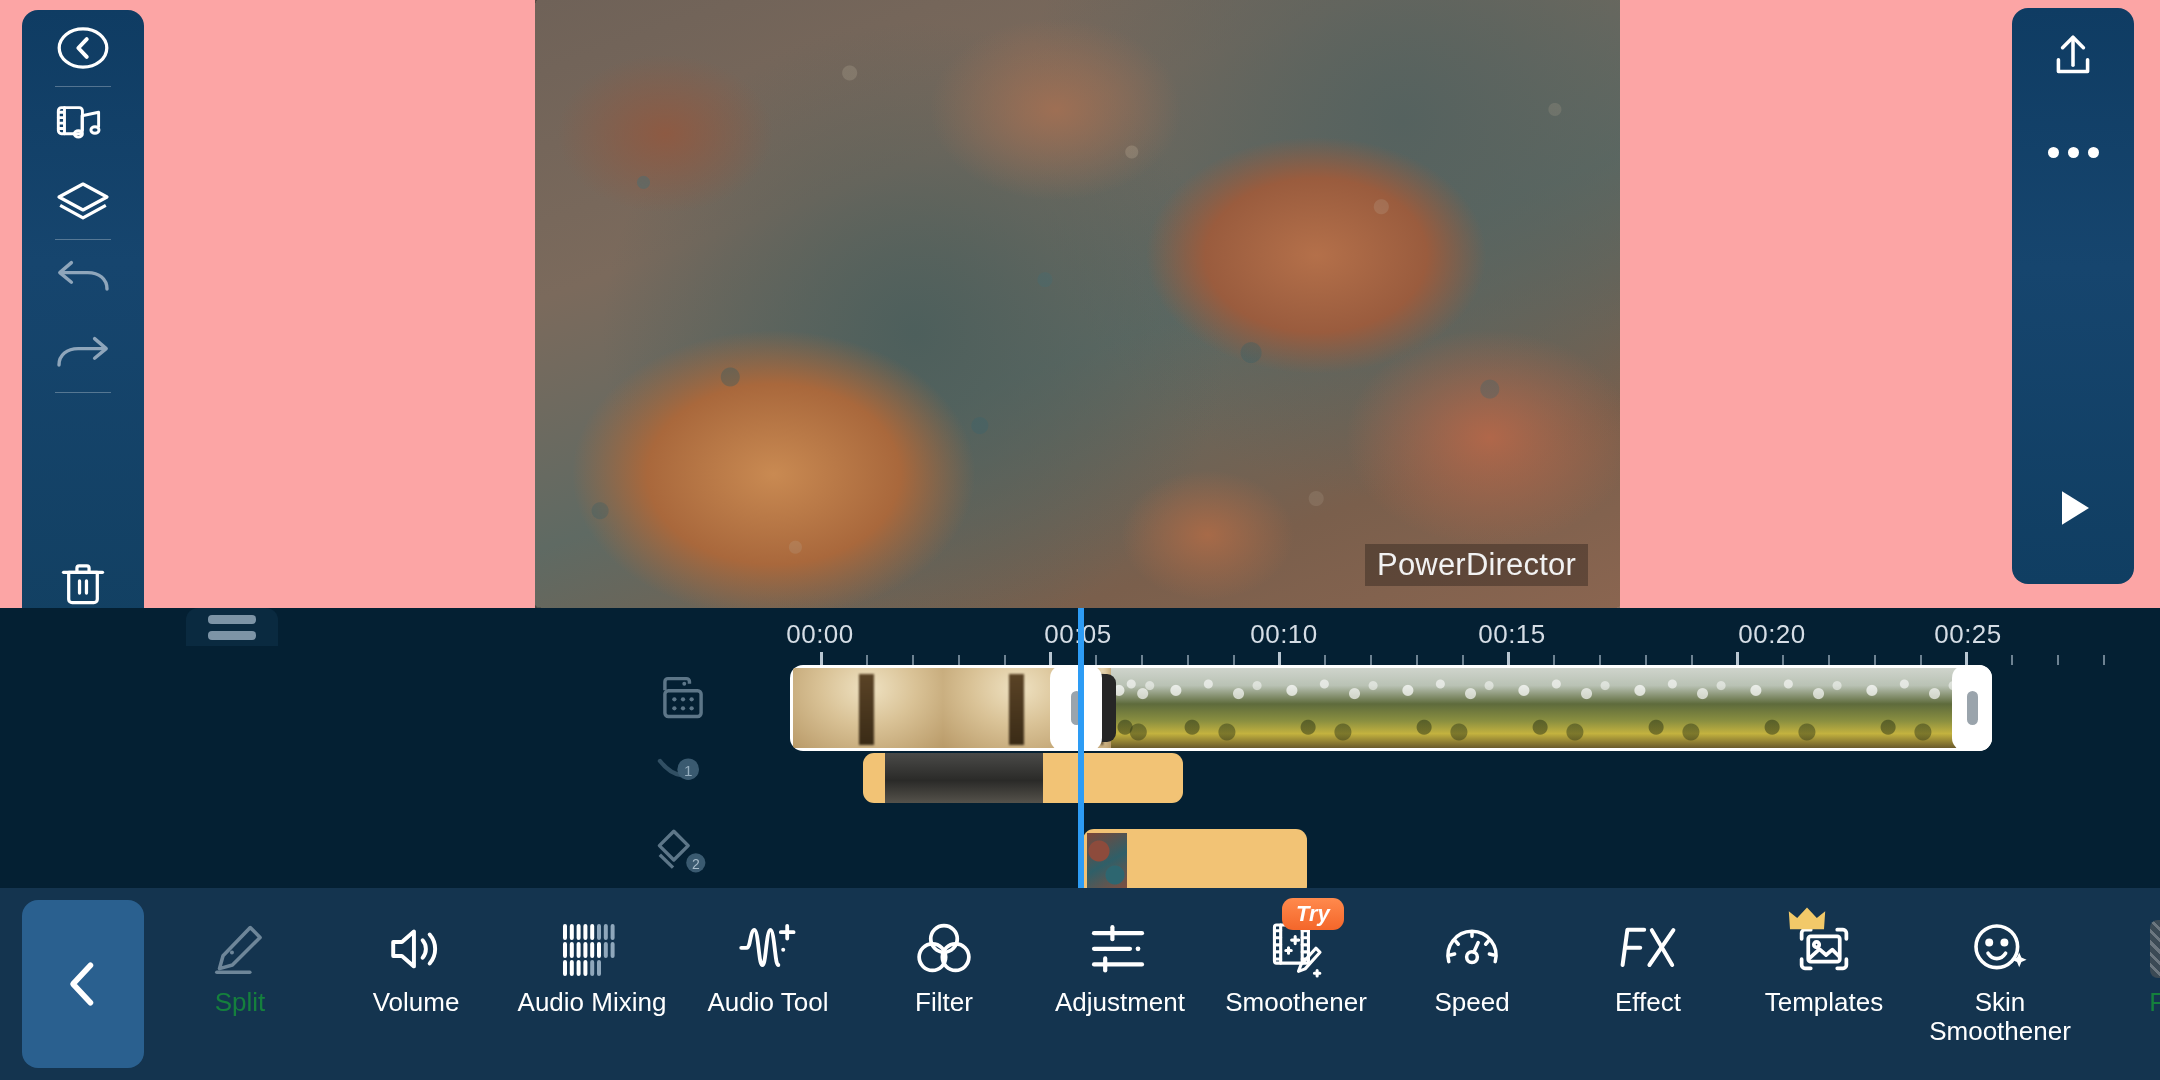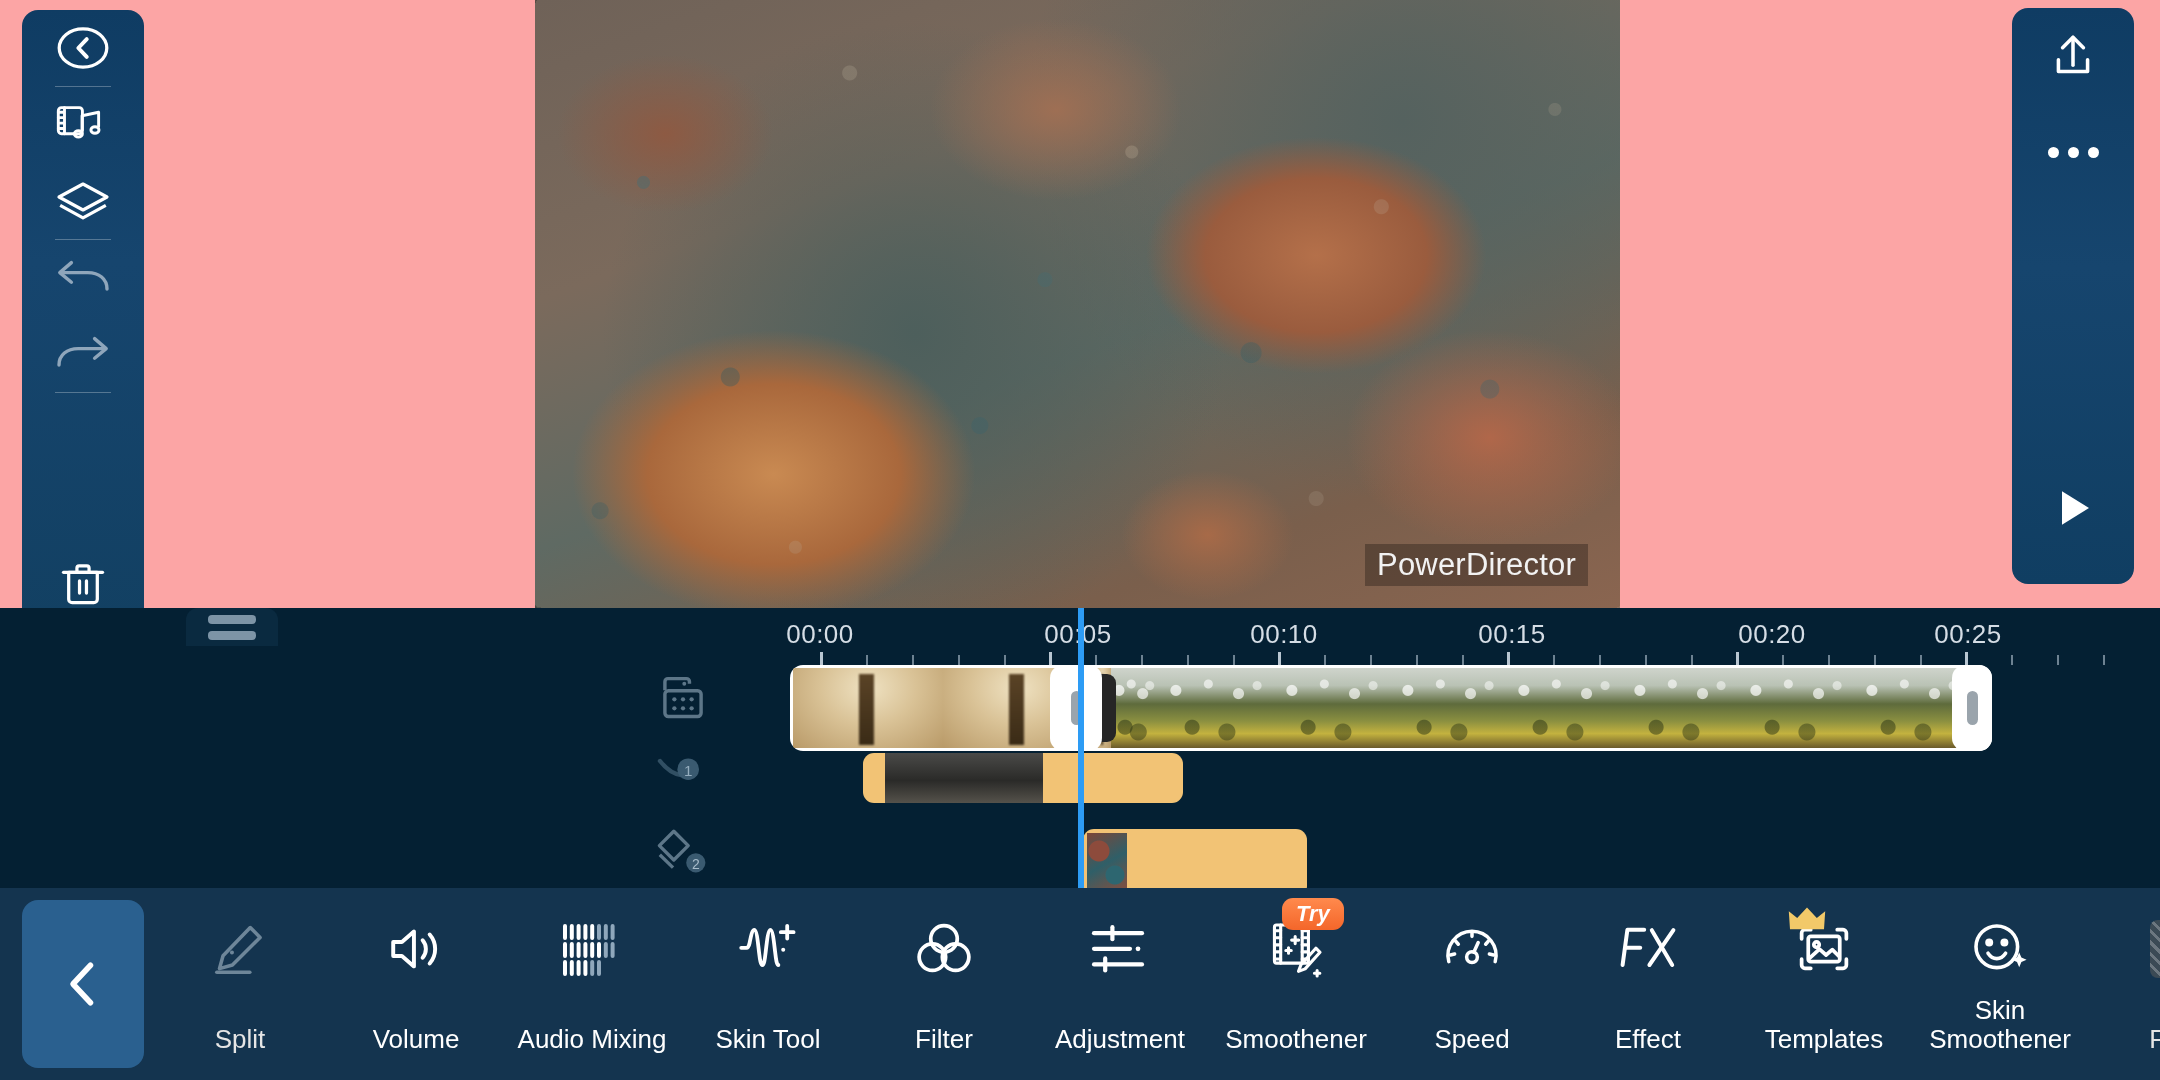--- a/index.html
+++ b/index.html
@@ -215,29 +215,29 @@
     background: #2a608f; border-radius: 16px;
     display: flex; align-items: center; justify-content: center; z-index: 9;
   }
   .tools {
     position: absolute; left: 152px; top: 888px; width: 2008px; height: 192px;
     display: flex; align-items: flex-start; padding-top: 16px;
     overflow: hidden;
   }
   .tool {
     flex: 0 0 auto; width: 176px; height: 150px;
-    display: flex; flex-direction: column; align-items: center; justify-content: space-between;
+    display: flex; flex-direction: column; align-items: center; justify-content: flex-start;
     position: relative; padding-top: 12px;
   }
   .tool .ico { height: 66px; display: flex; align-items: center; justify-content: center; }
   .tool .lbl {
     margin-top: 6px; color: #ffffff; font-size: 26px; text-align: center;
     line-height: 1.12; max-width: 176px;
   }
-  .tool.dim .lbl { color: #e5e5e5; }
+  .tool.dim .lbl { color: #15803d; }
   .badge-try {
     position: absolute; top: -6px; left: 50%; transform: translateX(-14px);
     background: linear-gradient(180deg,#ff8a4d,#f4662a);
     color: #fff; font-size: 22px; font-style: italic; font-weight: bold;
     padding: 3px 14px; border-radius: 11px;
   }
   .badge-crown { position: absolute; top: 2px; left: 50%; transform: translateX(-36px); font-size: 30px; }
   .fit-box {
     width: 52px; height: 58px; border-radius: 8px;
     background: linear-gradient(90deg, #3b4a55 0 60%, #cfd8de 60% 100%);
@@ -520,21 +520,21 @@
     </div>
 
     <div class="tool">
       <div class="ico">
         <svg width="60" height="56" viewBox="0 0 30 28" fill="none" stroke="#ffffff" stroke-width="1.9" stroke-linecap="round" stroke-linejoin="round">
           <path d="M1.6 13.4h2.6c.9 0 1.3-1 1.6-2.4.6-3 1.2-6.6 2.4-6.6s1.8 7 2.4 11.8c.4 3.4.8 5.8 1.6 5.8s1.2-2.6 1.6-6.2c.6-5 1.2-11.4 2.4-11.4s1.8 6.4 2.4 11.4c.4 3.6.8 6.2 1.6 6.2"></path>
           <path d="M24.6 2.4v6.4M21.4 5.6h6.4"></path>
           <circle cx="22.6" cy="14.4" r="1" fill="#ffffff" stroke="none"></circle>
         </svg>
       </div>
-      <div class="lbl">Skin Tool</div>
+      <div class="lbl">Audio Tool</div>
     </div>
 
     <div class="tool">
       <div class="ico">
         <svg width="58" height="56" viewBox="0 0 28 27" fill="none" stroke="#ffffff" stroke-width="1.8">
           <circle cx="14" cy="8.6" r="6.4"></circle>
           <circle cx="8.4" cy="17.4" r="6.4"></circle>
           <circle cx="19.6" cy="17.4" r="6.4"></circle>
         </svg>
       </div>

